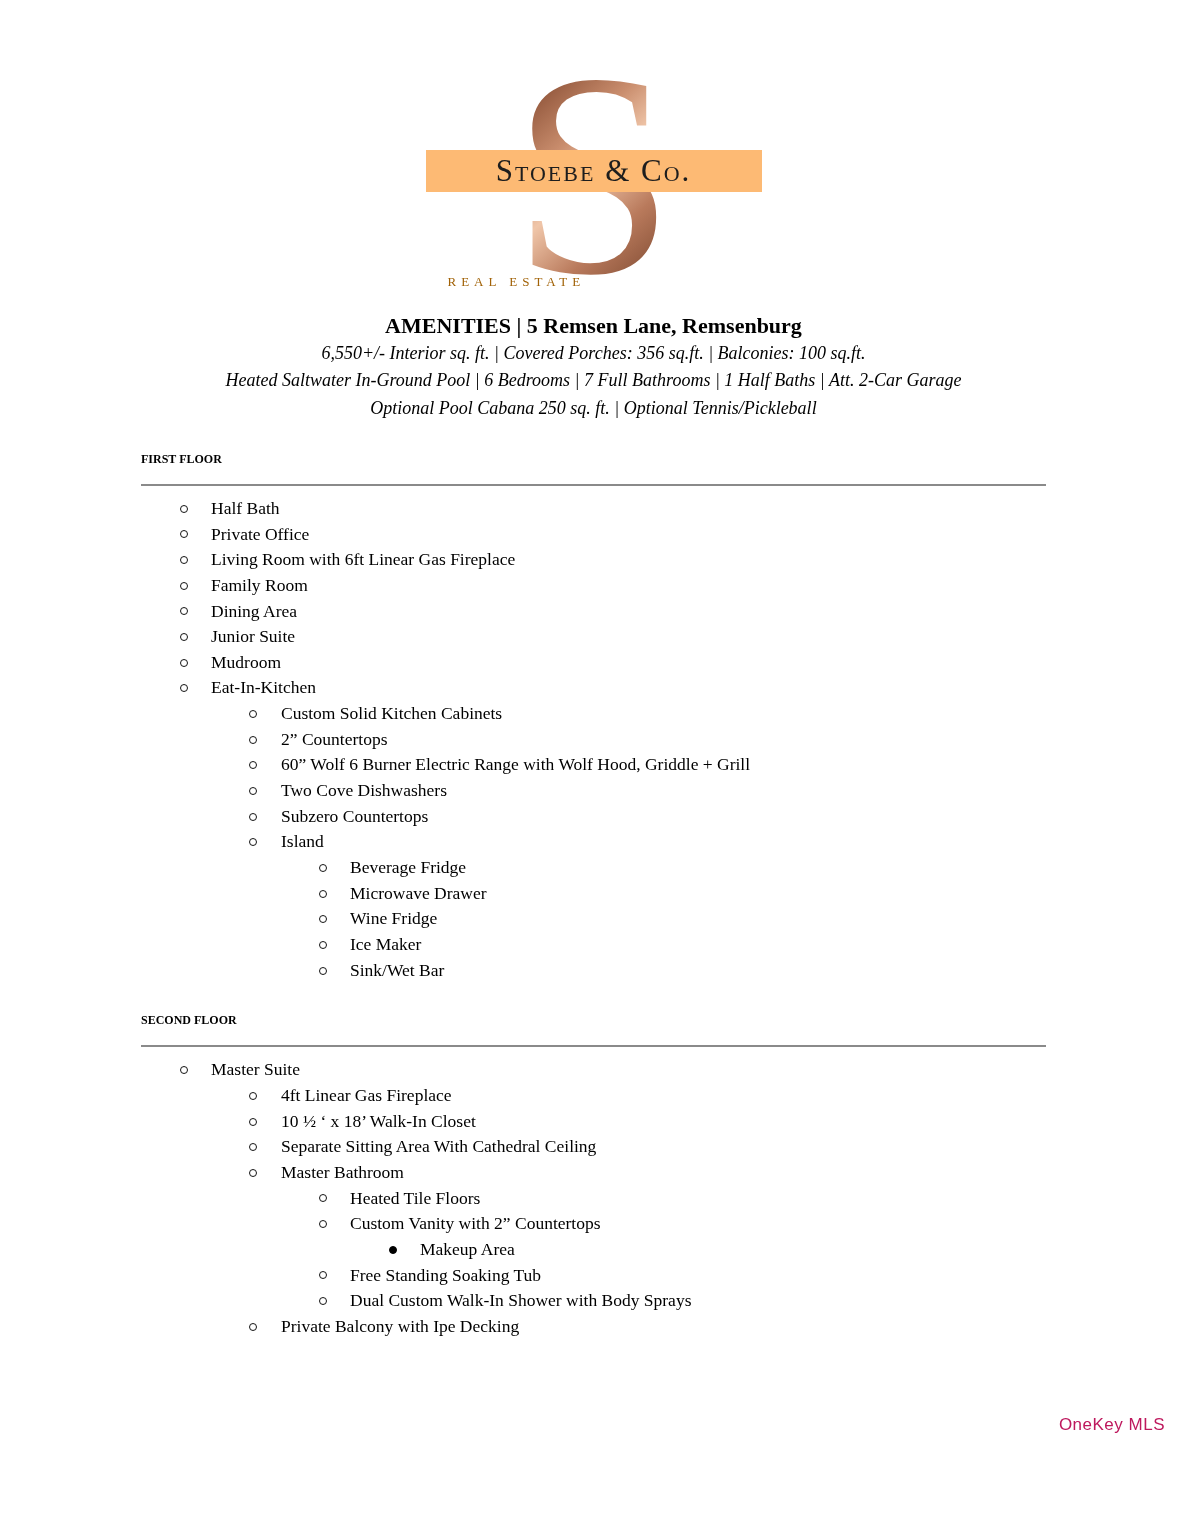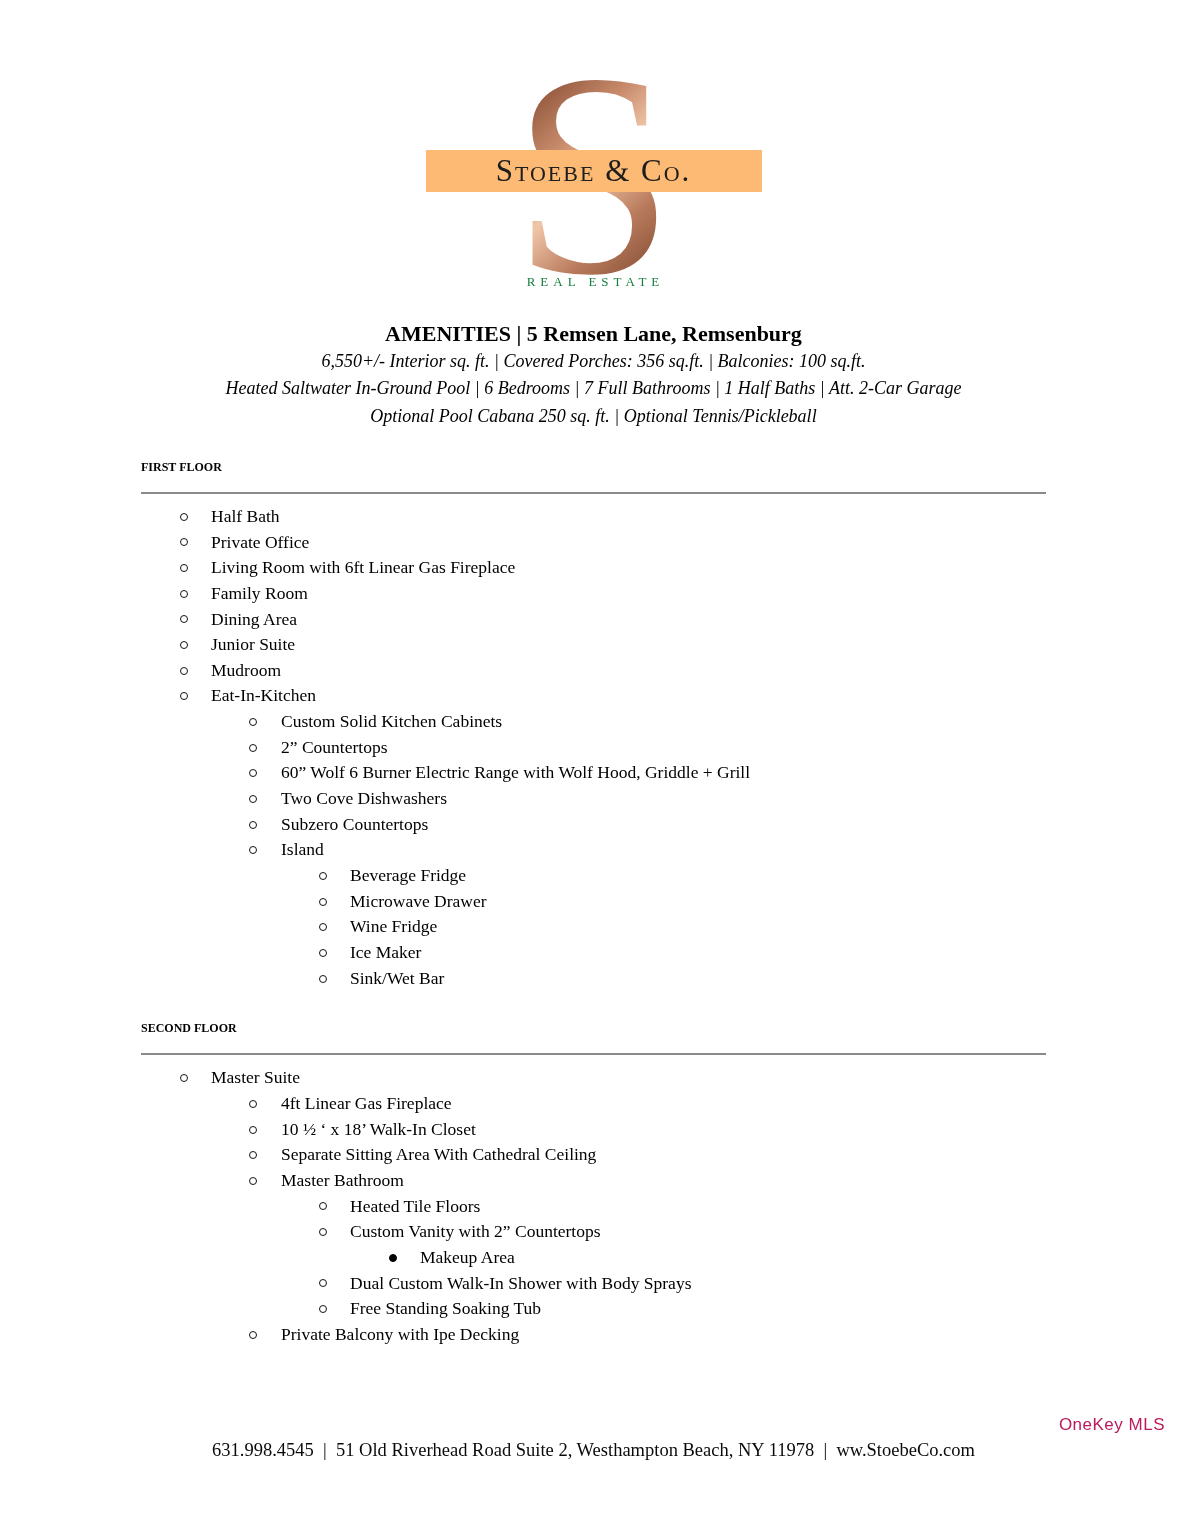--- a/index.html
+++ b/index.html
@@ -27,27 +27,27 @@
     position:absolute; top:72px; left:-18px; right:-18px; height:42px;
     background:#fdba74; z-index:2;
     display:flex; align-items:center; justify-content:center;
   }
   .logo-name {
     font-variant:small-caps; font-size:31px; letter-spacing:2px;
     color:#1d1d1d; white-space:nowrap;
   }
   .logo-tagline {
     position:absolute; bottom:0; left:4px; right:0; z-index:3;
-    text-align:center; font-size:13px; letter-spacing:5px;
-    color:#15803d; font-weight:500; white-space:nowrap;
+    text-align:left; font-size:13px; letter-spacing:5px;
+    color:#a16207; font-weight:500; white-space:nowrap;
   }
 
   
   .title {
-    margin-top:30px; text-align:center;
+    margin-top:22px; text-align:center;
     font-size:22px; font-weight:bold; line-height:28px;
   }
   .subtitle {
     text-align:center; font-style:italic;
     font-size:18px; line-height:27.3px;
   }
 
   
   .content { margin:0 141px; }
   .floor-heading {
@@ -128,23 +128,22 @@
         <div class="rule"></div>
         <div class="amenity-list">
           <div class="li l1"><span class="bullet"></span><span class="li-text">Master Suite</span></div>
           <div class="li l2"><span class="bullet"></span><span class="li-text">4ft Linear Gas Fireplace</span></div>
           <div class="li l2"><span class="bullet"></span><span class="li-text">10 ½ ‘ x 18’ Walk-In Closet</span></div>
           <div class="li l2"><span class="bullet"></span><span class="li-text">Separate Sitting Area With Cathedral Ceiling</span></div>
           <div class="li l2"><span class="bullet"></span><span class="li-text">Master Bathroom</span></div>
           <div class="li l3"><span class="bullet"></span><span class="li-text">Heated Tile Floors</span></div>
           <div class="li l3"><span class="bullet"></span><span class="li-text">Custom Vanity with 2” Countertops</span></div>
           <div class="li l4"><span class="bullet disc"></span><span class="li-text">Makeup Area</span></div>
+          <div class="li l3"><span class="bullet"></span><span class="li-text">Free Standing Soaking Tub</span></div>
           <div class="li l3"><span class="bullet"></span><span class="li-text">Dual Custom Walk-In Shower with Body Sprays</span></div>
-          <div class="li l3"><span class="bullet"></span><span class="li-text">Free Standing Soaking Tub</span></div>
           <div class="li l2"><span class="bullet"></span><span class="li-text">Private Balcony with Ipe Decking</span></div>
         </div>
       </section>
     </div>
 
-  <div class="footer">631.998.4545  |  51 Old Riverhead Road Suite 2, Westhampton Beach, NY 11978  |  ww.StoebeCo.com</div>
   <div class="watermark">OneKey MLS</div>
 
 </div>
 
 </body></html>

